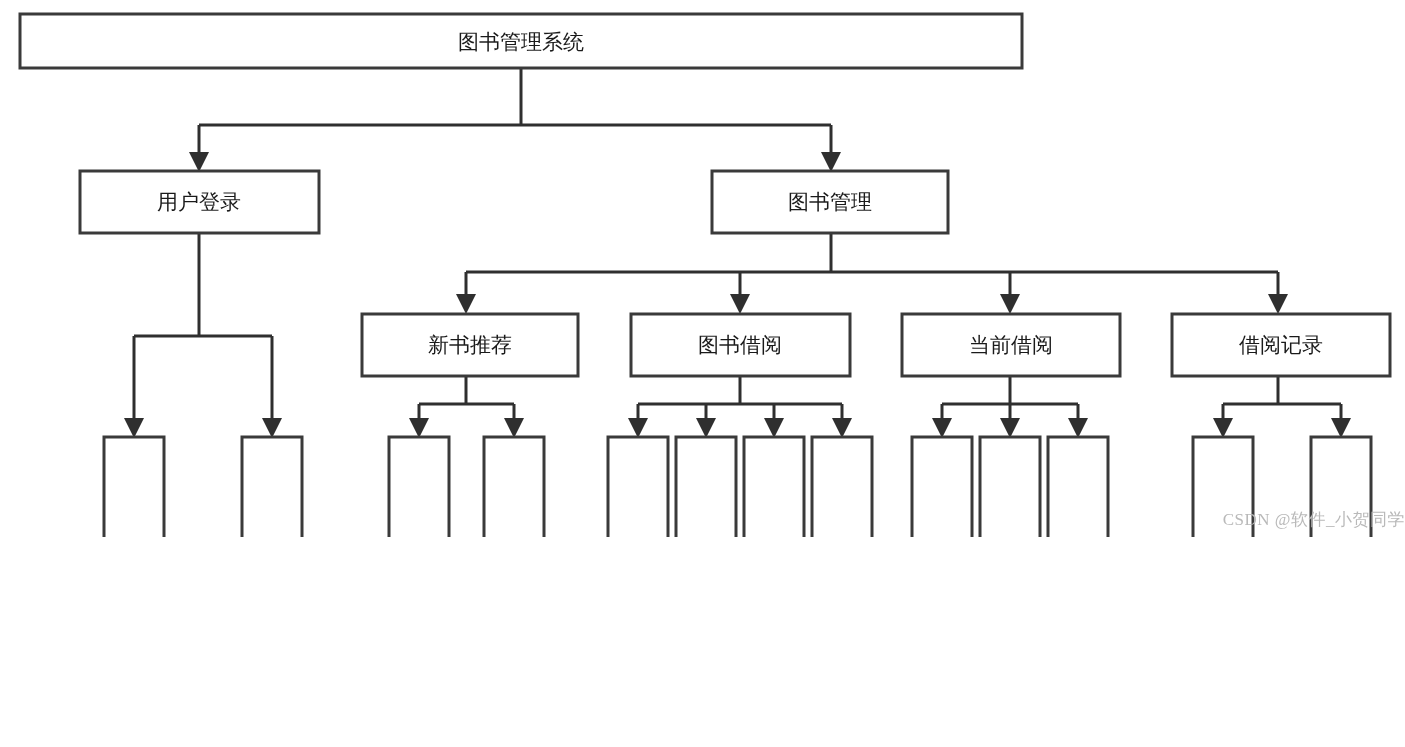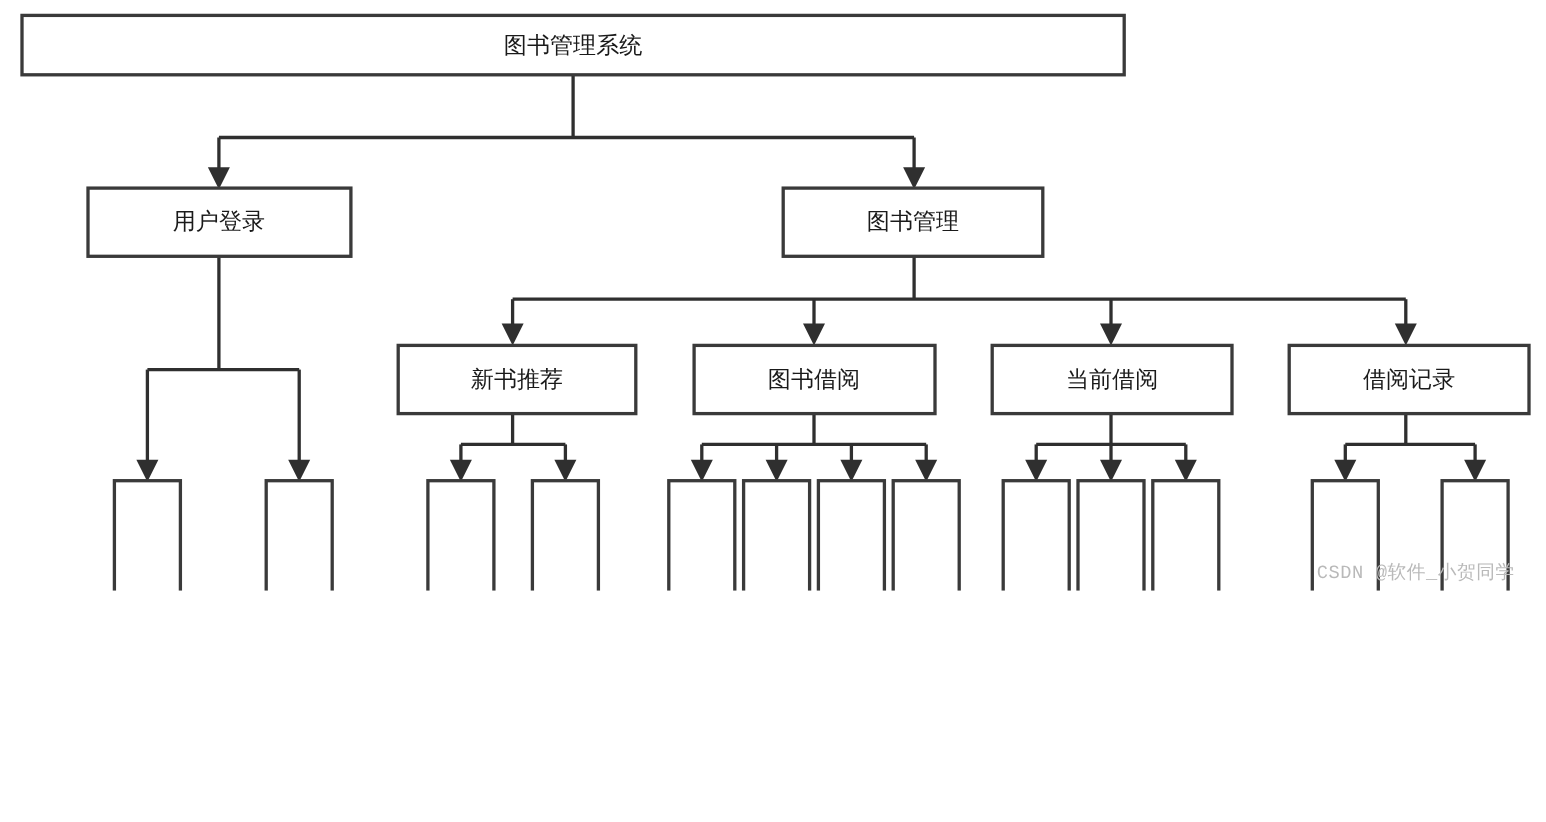--- a/index.html
+++ b/index.html
@@ -60,23 +60,23 @@
     font-family: "Liberation Sans", "DejaVu Sans", sans-serif;
     font-size: 21px;
     line-height: 1.12;
     color: #1a1a1a;
     letter-spacing: 1px;
     white-space: nowrap;
     pointer-events: none;
   }
   .watermark {
     position: absolute;
-    right: 28px;
+    right: 0;
     bottom: 6px;
-    font-family: Liberation Mono, monospace;
+    font-family: Liberation Serif, serif;
     font-size: 17px;
     color: #b9b9b9;
     letter-spacing: 0.5px;
     white-space: nowrap;
   }
 </style>
 </head>
 <body>
 
 <div id="diagram-root">

